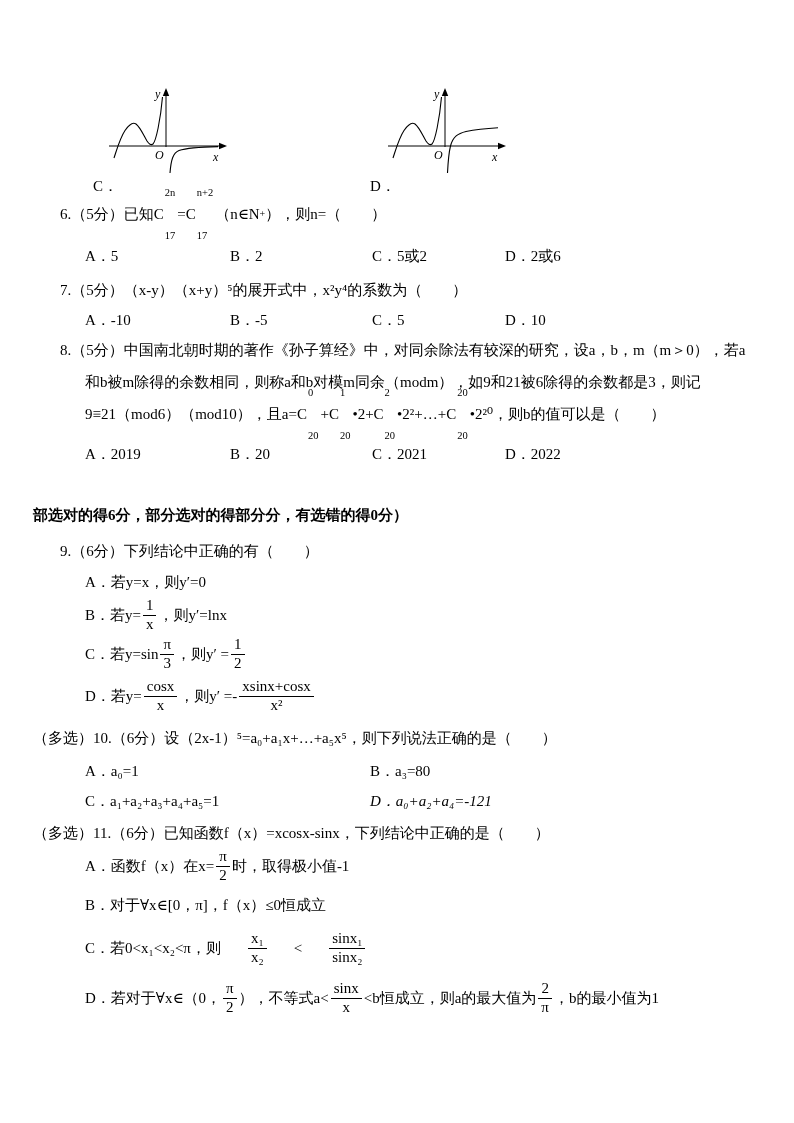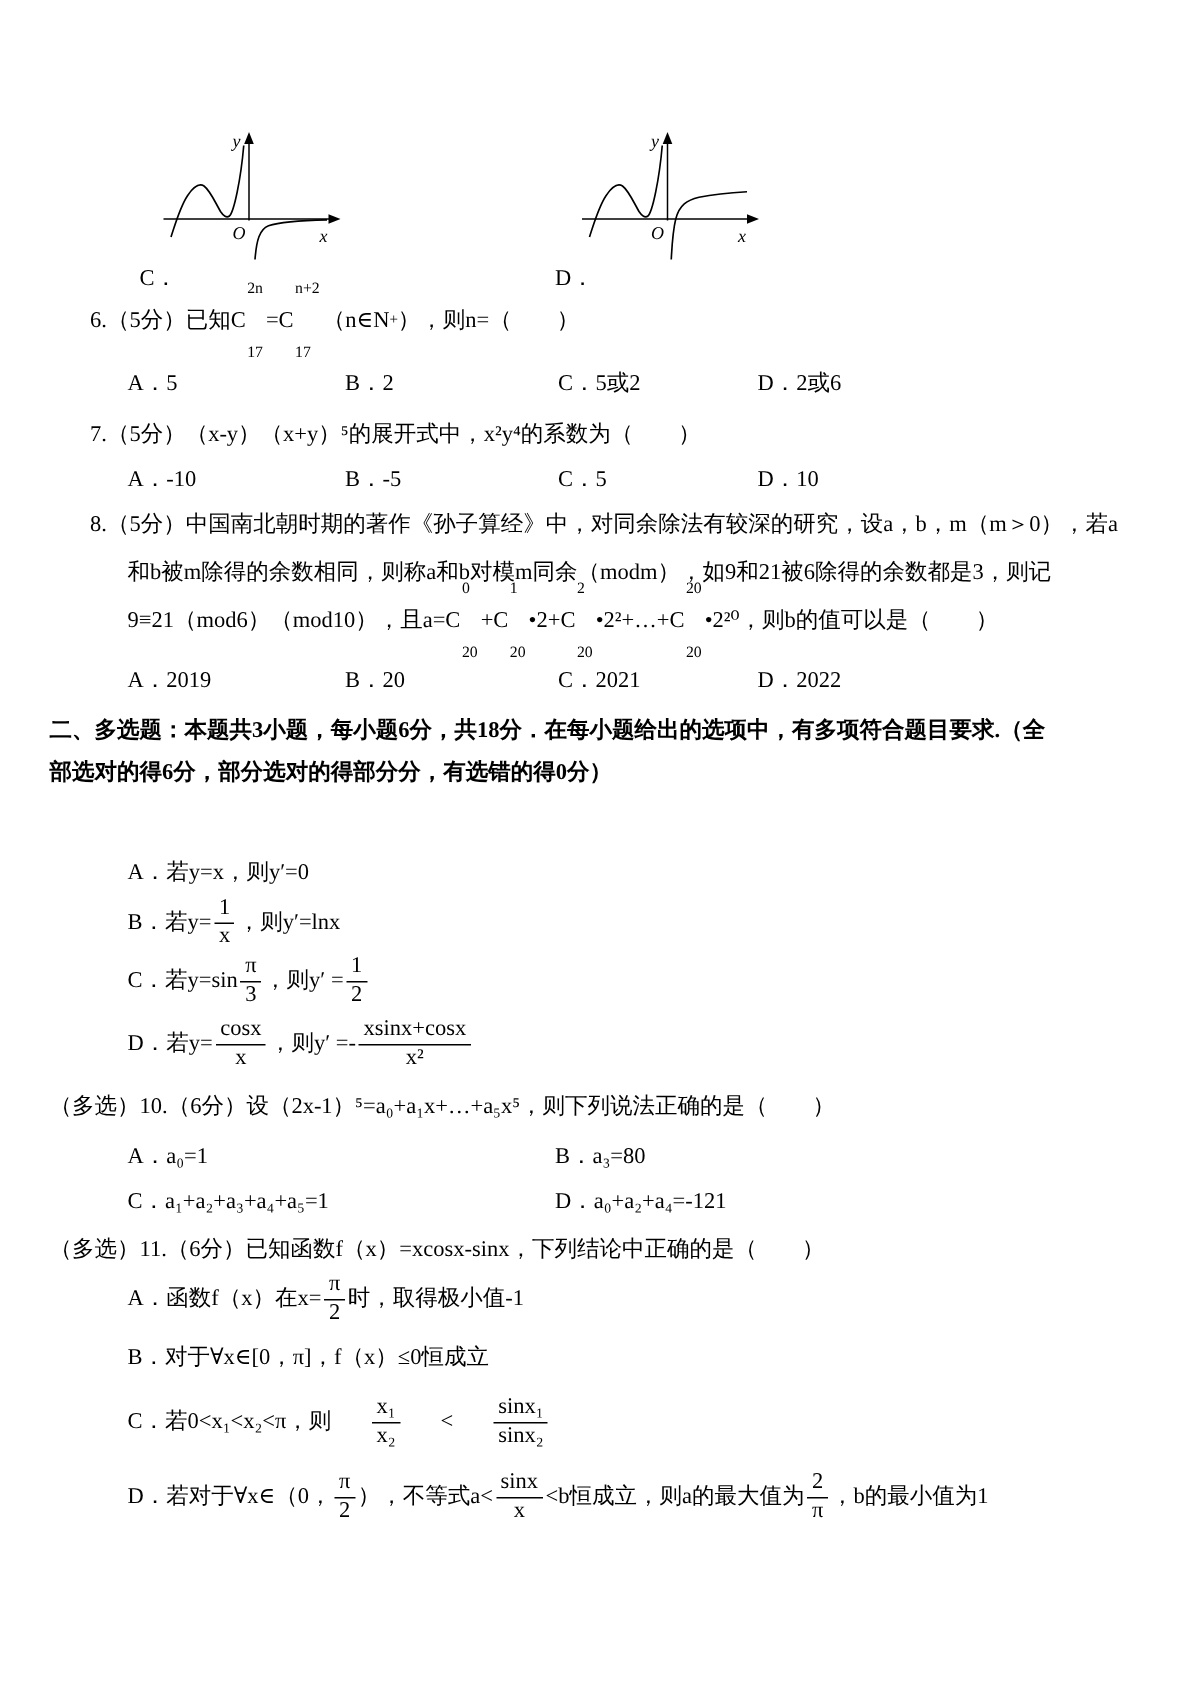--- a/index.html
+++ b/index.html
@@ -105,23 +105,23 @@
         <span class="t">20</span>
         <span class="b">20</span>
       </span>
       <span>•2²⁰，则b的值可以是（　　）</span>
   </div>
   <div class="abs" style="left:85px;top:444px;">A．2019</div>
   <div class="abs" style="left:230px;top:444px;">B．20</div>
   <div class="abs" style="left:372px;top:444px;">C．2021</div>
   <div class="abs" style="left:505px;top:444px;">D．2022</div>
 
-  <div class="abs bold" style="left:33px;top:477px;">二、多选题：本题共3小题，每小题6分，共18分．在每小题给出的选项中，有多项符合题目要求.（全</div>
   <div class="abs bold" style="left:33px;top:505px;text-align:right;">部选对的得6分，部分选对的得部分分，有选错的得0分）</div>
 
+  <div class="abs" style="left:60px;top:541px;">9.（6分）下列结论中正确的有（　　）</div>
   <div class="abs" style="left:85px;top:572px;">A．若y=x，则y′=0</div>
   <div class="abs vrow" style="left:85px;top:596px;height:38px;">
     <span>B．若y=</span>
       <span class="frac">
         <span class="num">1</span>
         <span class="den">x</span>
       </span>
       <span>，则y′=lnx</span>
   </div>
   <div class="abs vrow" style="left:85px;top:635px;height:38px;">
@@ -146,21 +146,21 @@
       <span class="frac">
         <span class="num">xsinx+cosx</span>
         <span class="den">x²</span>
       </span>
   </div>
 
   <div class="abs" style="left:33px;top:728px;">（多选）10.（6分）设（2x-1）⁵=a₀+a₁x+…+a₅x⁵，则下列说法正确的是（　　）</div>
   <div class="abs" style="left:85px;top:761px;">A．a₀=1</div>
   <div class="abs" style="left:370px;top:761px;">B．a₃=80</div>
   <div class="abs" style="left:85px;top:791px;">C．a₁+a₂+a₃+a₄+a₅=1</div>
-  <div class="abs" style="left:370px;top:791px;">D．a₀+a₂+a₄=-121</div>
+  <div class="abs" style="left:370px;top:791px;font-style:italic;">D．a₀+a₂+a₄=-121</div>
 
   <div class="abs" style="left:33px;top:823px;">（多选）11.（6分）已知函数f（x）=xcosx-sinx，下列结论中正确的是（　　）</div>
   <div class="abs vrow" style="left:85px;top:847px;height:38px;">
     <span>A．函数f（x）在x=</span>
       <span class="frac">
         <span class="num">π</span>
         <span class="den">2</span>
       </span>
       <span>时，取得极小值-1</span>
   </div>

